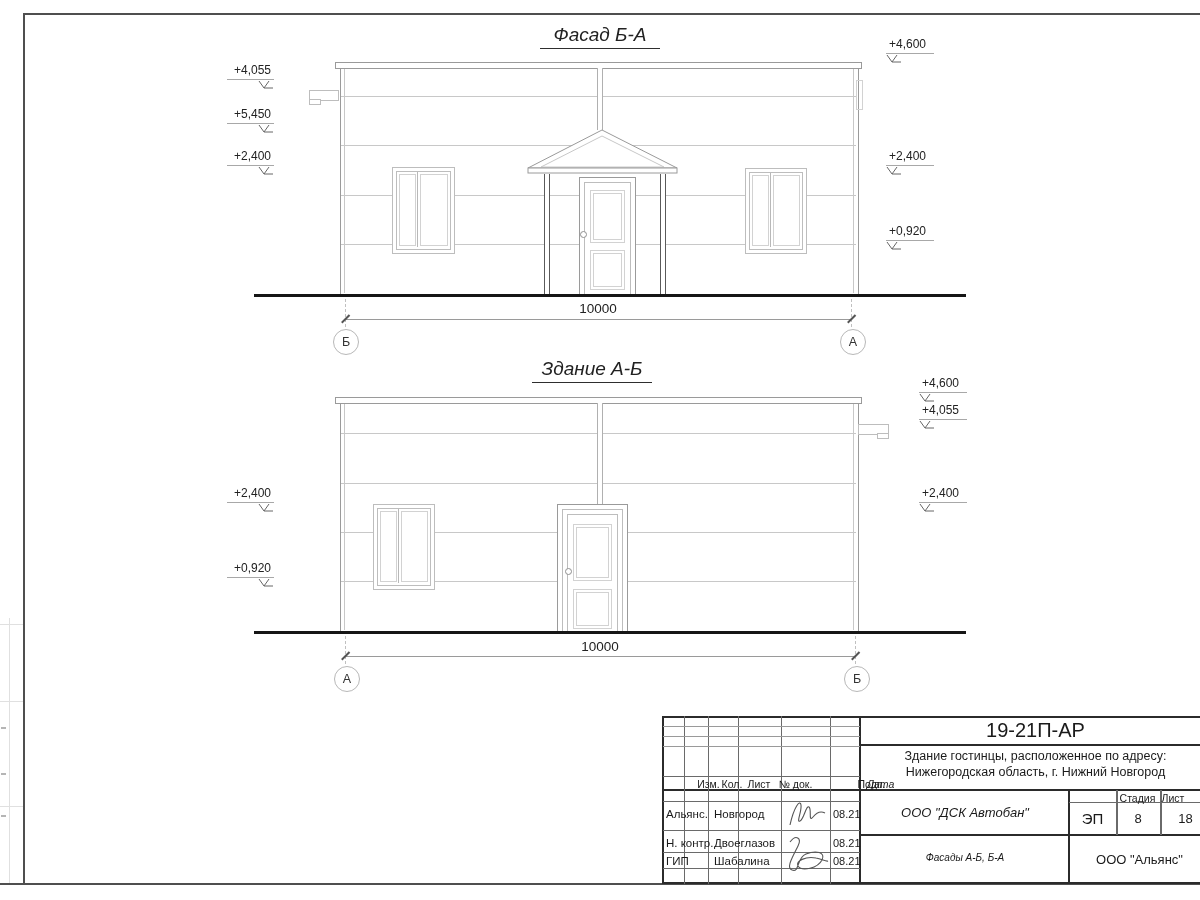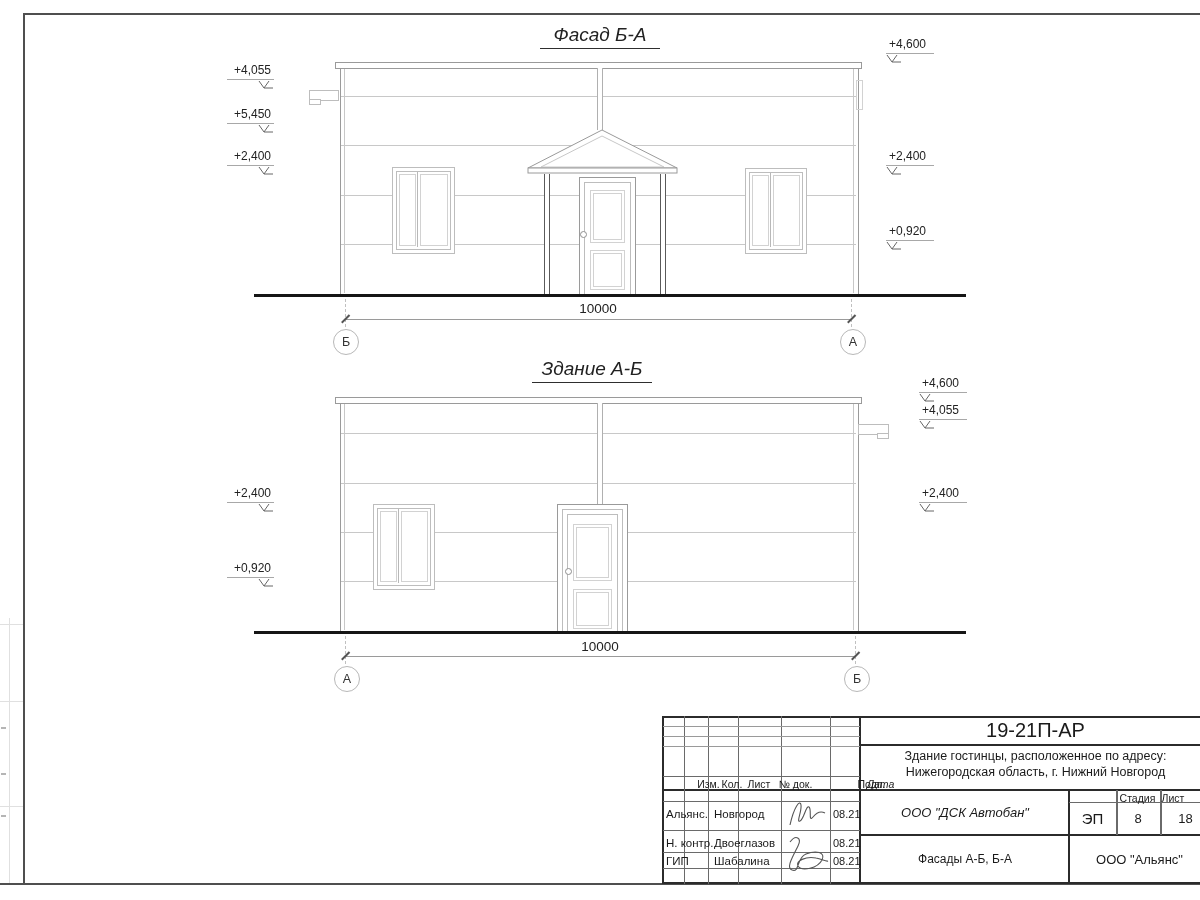--- a/index.html
+++ b/index.html
@@ -280,21 +280,21 @@
 <svg class="abs" style="left:782px;top:832px;" width="48" height="44" viewBox="0 0 48 44">
   <path d="M8,10 C14,2 20,6 16,14 C10,26 4,36 10,38 C18,41 14,26 24,22 C34,18 44,20 40,28 C36,36 20,40 16,34 C13,29 24,24 34,26 C40,27 44,30 46,29" fill="none" stroke="#555" stroke-width="1.1"></path>
 </svg>
 
 <div class="abs" style="left:861px;top:719px;width:349px;text-align:center;font-size:20px;color:#1a1a1a;">19-21П-АР</div>
 <div class="abs" style="left:861px;top:748px;width:349px;text-align:center;font-size:12.5px;line-height:16px;color:#1a1a1a;">
   <div>Здание гостинцы, расположенное по адресу:</div>
   <div>Нижегородская область, г. Нижний Новгород</div>
 </div>
 <div class="abs" style="left:861px;top:805px;width:208px;text-align:center;font-size:13px;font-style:italic;color:#1a1a1a;">ООО "ДСК Автобан"</div>
-<div class="abs" style="left:861px;top:852px;width:208px;text-align:center;font-size:12px;color:#1a1a1a;">Фасады А-Б, Б-А</div>
+<div class="abs" style="left:861px;top:852px;width:208px;text-align:center;font-size:10px;color:#1a1a1a;font-style:italic;">Фасады А-Б, Б-А</div>
 <div class="abs" style="left:1069px;top:852px;width:141px;text-align:center;font-size:13px;color:#1a1a1a;">ООО "Альянс"</div>
 
 <div class="tb-cell" style="left:1079px;top:792px;width:47px;">Стадия</div>
 <div class="tb-cell" style="left:1116px;top:792px;width:44px;">Лист</div>
 <div class="tb-cell" style="left:1161px;top:792px;width:49px;">Листов</div>
 <div class="abs" style="left:1069px;top:810px;width:47px;text-align:center;font-size:15px;color:#1a1a1a;">ЭП</div>
 <div class="abs" style="left:1116px;top:811px;width:44px;text-align:center;font-size:13px;color:#1a1a1a;">8</div>
 <div class="abs" style="left:1161px;top:811px;width:49px;text-align:center;font-size:13px;color:#1a1a1a;">18</div>
 
 </body></html>

